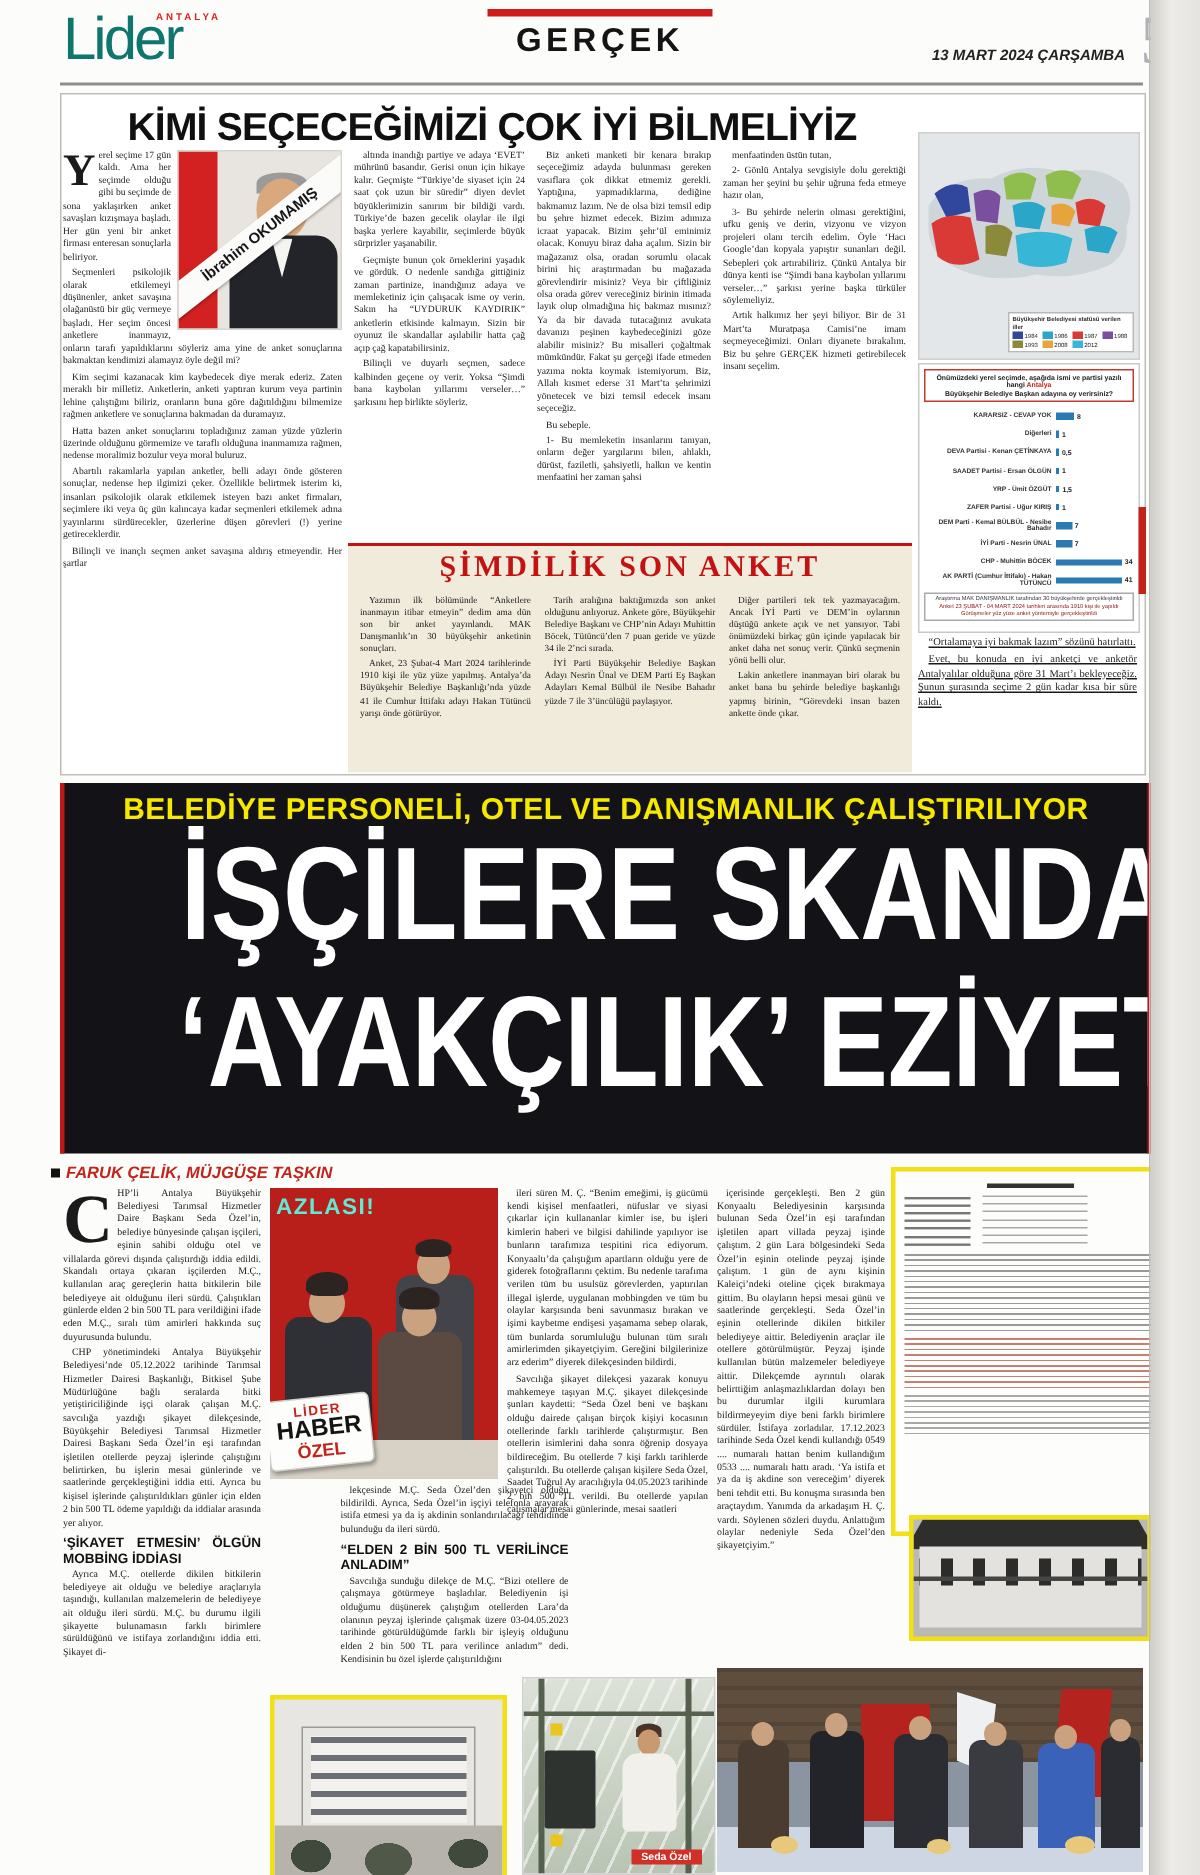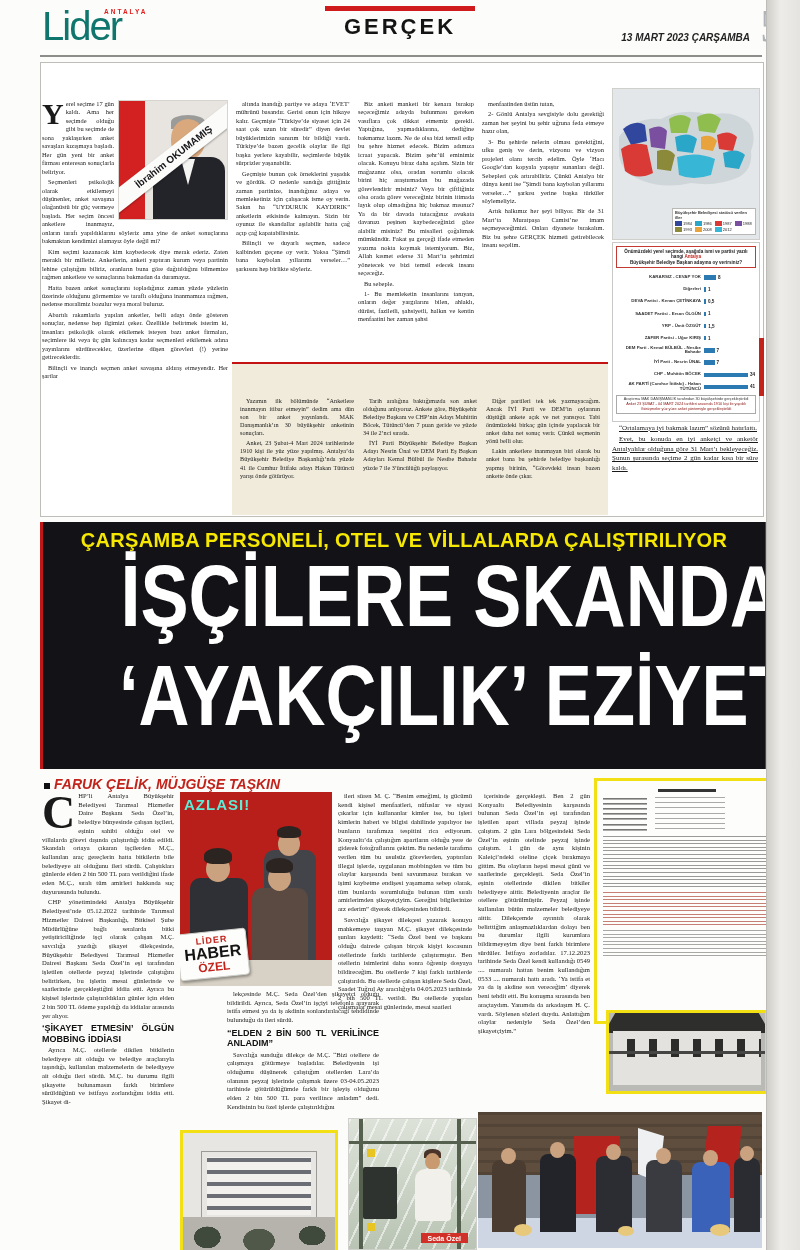--- a/index.html
+++ b/index.html
@@ -86,22 +86,22 @@
   .banner{left:40px;top:522px;width:722px;height:247px;background:#121217;
         border-left:3px solid #c01818;border-right:3px solid #c01818;overflow:hidden;}
   .kicker{position:absolute;left:0;top:7px;width:100%;text-align:center;color:#f6e800;
         font-family:"Liberation Sans",sans-serif;font-weight:800;font-size:20px;letter-spacing:0.3px;}
   .bigline{position:absolute;left:0;width:100%;text-align:center;color:#ffffff;
         font-family:"Liberation Sans",sans-serif;font-weight:900;line-height:0.92;white-space:nowrap;}
   .bigline>span{display:inline-block;transform:scaleX(0.82);transform-origin:50% 50%;}
   .big1{top:34px;font-size:88px;}
   .big2{top:134px;font-size:86px;}
   
-  .byline{left:44px;top:776px;font-family:"Liberation Sans",sans-serif;font-weight:800;
-        font-style:italic;font-size:14px;color:#c2241c;text-align:right;}
+  .byline{left:34px;top:776px;font-family:"Liberation Sans",sans-serif;font-weight:800;
+        font-style:italic;font-size:11px;color:#c2241c;text-align:right;}
   .byline::before{content:"";display:inline-block;width:6px;height:6px;background:#111;margin-right:4px;}
   .b-col1{left:42px;top:792px;width:132px;height:458px;font-size:6.6px;}
   .b-col2{left:180px;top:990px;width:152px;height:138px;font-size:6.6px;margin-left:47px;}
   .b-col3{left:338px;top:792px;width:134px;height:322px;font-size:6.6px;}
   .b-col4{left:478px;top:792px;width:112px;height:318px;font-size:6.6px;}
   
   .photo{position:absolute;overflow:hidden;}
   .poster{left:180px;top:792px;width:152px;height:194px;background:#b81f1b;}
   .poster-txt{position:absolute;left:4px;top:4px;color:#5eead4;font-family:"Liberation Sans",sans-serif;
         font-weight:900;font-size:15px;letter-spacing:1px;}
@@ -166,25 +166,26 @@
 <body>
 
 <div class="page">
 
   <div class="abs logo">Lider</div>
   <div class="abs logo-sub">ANTALYA</div>
   <div class="abs section-wrap">
     <div class="section-bar"></div>
     <div class="section-title">GERÇEK</div>
   </div>
-  <div class="abs date">13 MART 2023 ÇARŞAMBA</div>
+  <div class="abs date">13 MART 2024 ÇARŞAMBA</div>
   <div class="abs pagenum">5</div>
   <div class="abs header-rule"></div>
 
   <div class="abs top-box"></div>
+  <div class="abs headline">KİMİ SEÇECEĞİMİZİ ÇOK İYİ BİLMELİYİZ</div>
 
   <div class="col t-col1">
     <div class="author">
       <div class="author-red"></div>
       <div class="author-hair"></div>
       <div class="author-head"></div>
       <div class="author-body"></div>
       <div class="author-shirt"></div>
       <div class="author-ribbon">İbrahim OKUMAMIŞ</div>
     </div>
@@ -201,20 +202,21 @@
       <p class="para">1- Bu memleketin insanlarını tanıyan, onların değer yargılarını bilen, ahlaklı, dürüst, faziletli, şahsiyetli, halkın ve kentin menfaatini her zaman şahsi</p>
     </div>
   <div class="col t-col4">
       <p class="para">menfaatinden üstün tutan,</p>
       <p class="para">2- Gönlü Antalya sevgisiyle dolu gerektiği zaman her şeyini bu şehir uğruna feda etmeye hazır olan,</p>
       <p class="para">3- Bu şehirde nelerin olması gerektiğini, ufku geniş ve derin, vizyonu ve vizyon projeleri olanı tercih edelim. Öyle ‘Hacı Google’dan kopyala yapıştır sunanları değil. Sebepleri çok artırabiliriz. Çünkü Antalya bir dünya kenti ise “Şimdi bana kaybolan yıllarımı verseler…” şarkısı yerine başka türküler söylemeliyiz.</p>
       <p class="para">Artık halkımız her şeyi biliyor. Bir de 31 Mart’ta Muratpaşa Camisi’ne imam seçmeyeceğimizi. Onları diyanete bırakalım. Biz bu şehre GERÇEK hizmeti getirebilecek insanı seçelim.</p>
     </div>
 
   <div class="abs anket">
+    <div class="anket-title">ŞİMDİLİK SON ANKET</div>
     <div class="anket-cols">
       <div class="anket-col">
           <p class="para">Yazımın ilk bölümünde “Anketlere inanmayın itibar etmeyin” dedim ama dün son bir anket yayınlandı. MAK Danışmanlık’ın 30 büyükşehir anketinin sonuçları.</p>
           <p class="para">Anket, 23 Şubat-4 Mart 2024 tarihlerinde 1910 kişi ile yüz yüze yapılmış. Antalya’da Büyükşehir Belediye Başkanlığı’nda yüzde 41 ile Cumhur İttifakı adayı Hakan Tütüncü yarışı önde götürüyor.</p>
         </div>
       <div class="anket-col">
           <p class="para">Tarih aralığına baktığımızda son anket olduğunu anlıyoruz. Ankete göre, Büyükşehir Belediye Başkanı ve CHP’nin Adayı Muhittin Böcek, Tütüncü’den 7 puan geride ve yüzde 34 ile 2’nci sırada.</p>
           <p class="para">İYİ Parti Büyükşehir Belediye Başkan Adayı Nesrin Ünal ve DEM Parti Eş Başkan Adayları Kemal Bülbül ile Nesibe Bahadır yüzde 7 ile 3’üncülüğü paylaşıyor.</p>
         </div>
       <div class="anket-col">
@@ -339,21 +341,21 @@
       </div>
     <div class="poll-redstrip"></div>
   </div>
 
   <div class="abs closing">
       <p class="para">“Ortalamaya iyi bakmak lazım” sözünü hatırlattı.</p>
       <p class="para">Evet, bu konuda en iyi anketçi ve anketör Antalyalılar olduğuna göre 31 Mart’ı bekleyeceğiz. Şunun şurasında seçime 2 gün kadar kısa bir süre kaldı.</p>
     </div>
 
   <div class="abs banner">
-    <div class="kicker">ÇARŞAMBA PERSONELİ, OTEL VE VİLLALARDA ÇALIŞTIRILIYOR</div>
+    <div class="kicker">BELEDİYE PERSONELİ, OTEL VE DANIŞMANLIK ÇALIŞTIRILIYOR</div>
     <div class="bigline big1"><span>İŞÇİLERE SKANDAL</span></div>
     <div class="bigline big2"><span>‘AYAKÇILIK’ EZİYETİ</span></div>
   </div>
 
   <div class="abs byline">FARUK ÇELİK, MÜJGÜŞE TAŞKIN</div>
 
   <div class="col b-col1">
       <p class="para" style="text-indent: 0px;"><span class="dropcap-big">C</span>HP’li Antalya Büyükşehir Belediyesi Tarımsal Hizmetler Daire Başkanı Seda Özel’in, belediye bünyesinde çalışan işçileri, eşinin sahibi olduğu otel ve villalarda görevi dışında çalıştırdığı iddia edildi. Skandalı ortaya çıkaran işçilerden M.Ç., kullanılan araç gereçlerin hatta bitkilerin bile belediyeye ait olduğunu ileri sürdü. Çalıştıkları günlerde elden 2 bin 500 TL para verildiğini ifade eden M.Ç., sıralı tüm amirleri hakkında suç duyurusunda bulundu.</p>
       <p class="para">CHP yönetimindeki Antalya Büyükşehir Belediyesi’nde 05.12.2022 tarihinde Tarımsal Hizmetler Dairesi Başkanlığı, Bitkisel Şube Müdürlüğüne bağlı seralarda bitki yetiştiriciliğinde işçi olarak çalışan M.Ç. savcılığa yazdığı şikayet dilekçesinde, Büyükşehir Belediyesi Tarımsal Hizmetler Dairesi Başkanı Seda Özel’in eşi tarafından işletilen otellerde peyzaj işlerinde çalıştığını belirtirken, bu işlerin mesai günlerinde ve saatlerinde gerçekleştiğini iddia etti. Ayrıca bu kişisel işlerinde çalıştırıldıkları günler için elden 2 bin 500 TL ödeme yapıldığı da iddialar arasında yer alıyor.</p>
       <h4 class="sub">‘ŞİKAYET ETMESİN’ ÖLGÜN MOBBİNG İDDİASI</h4>

